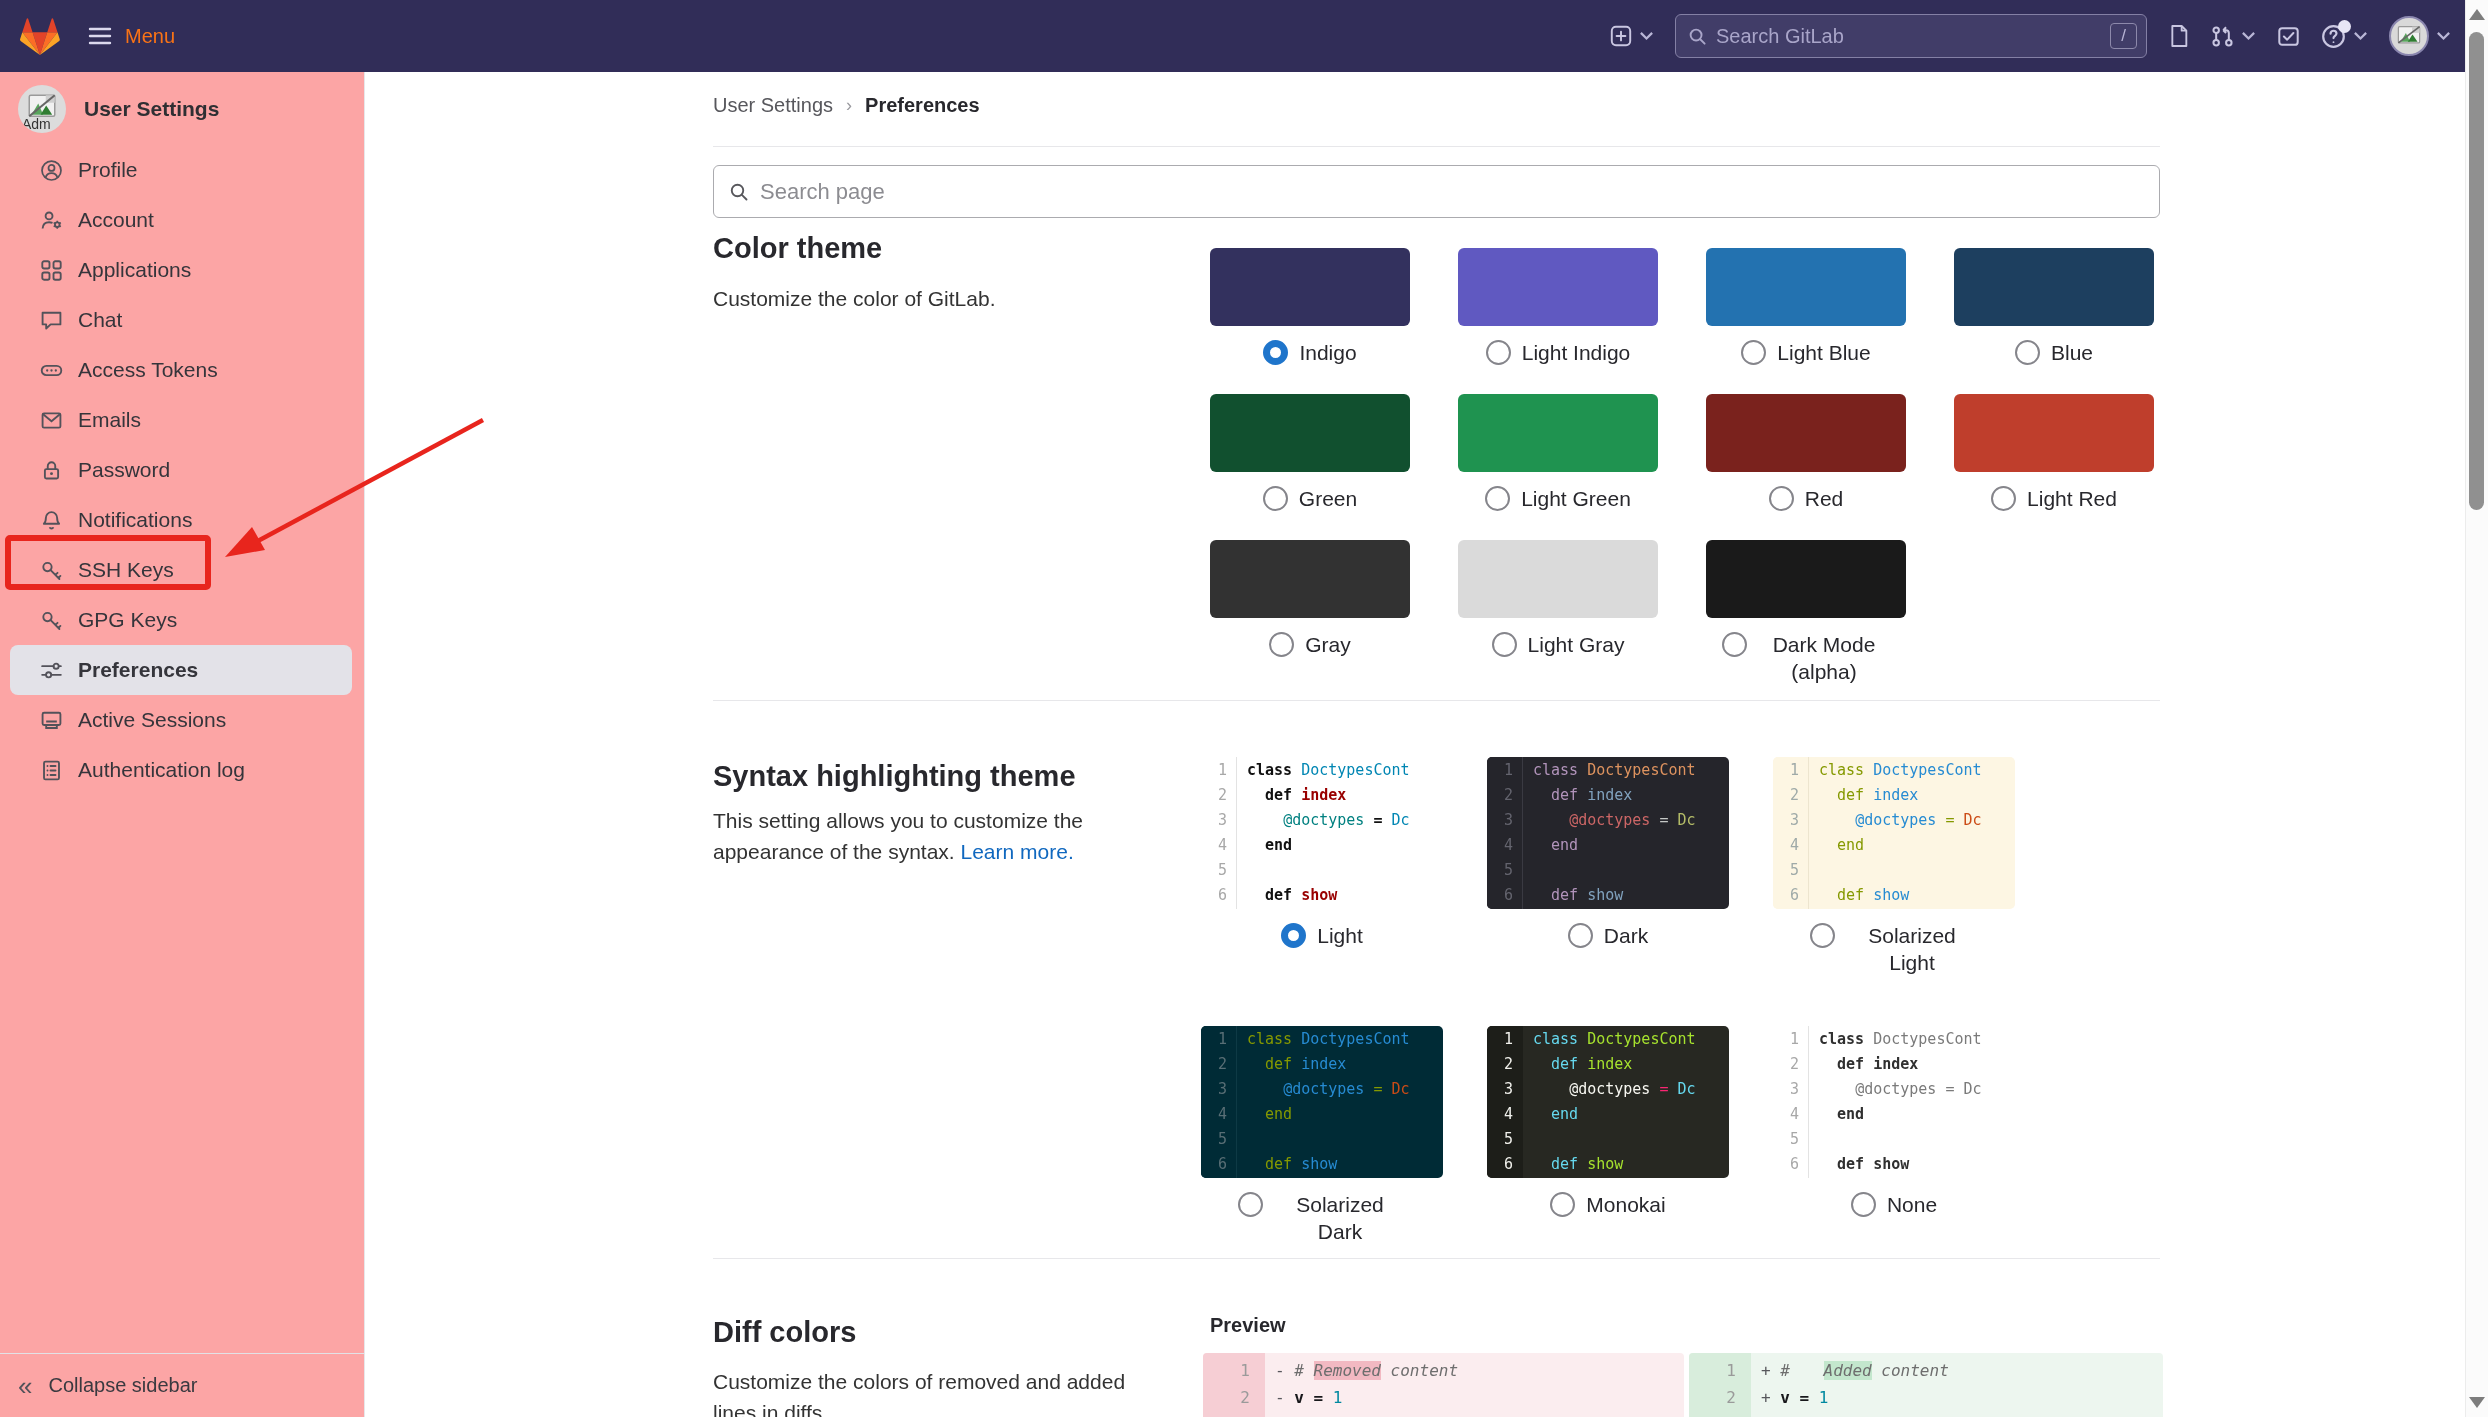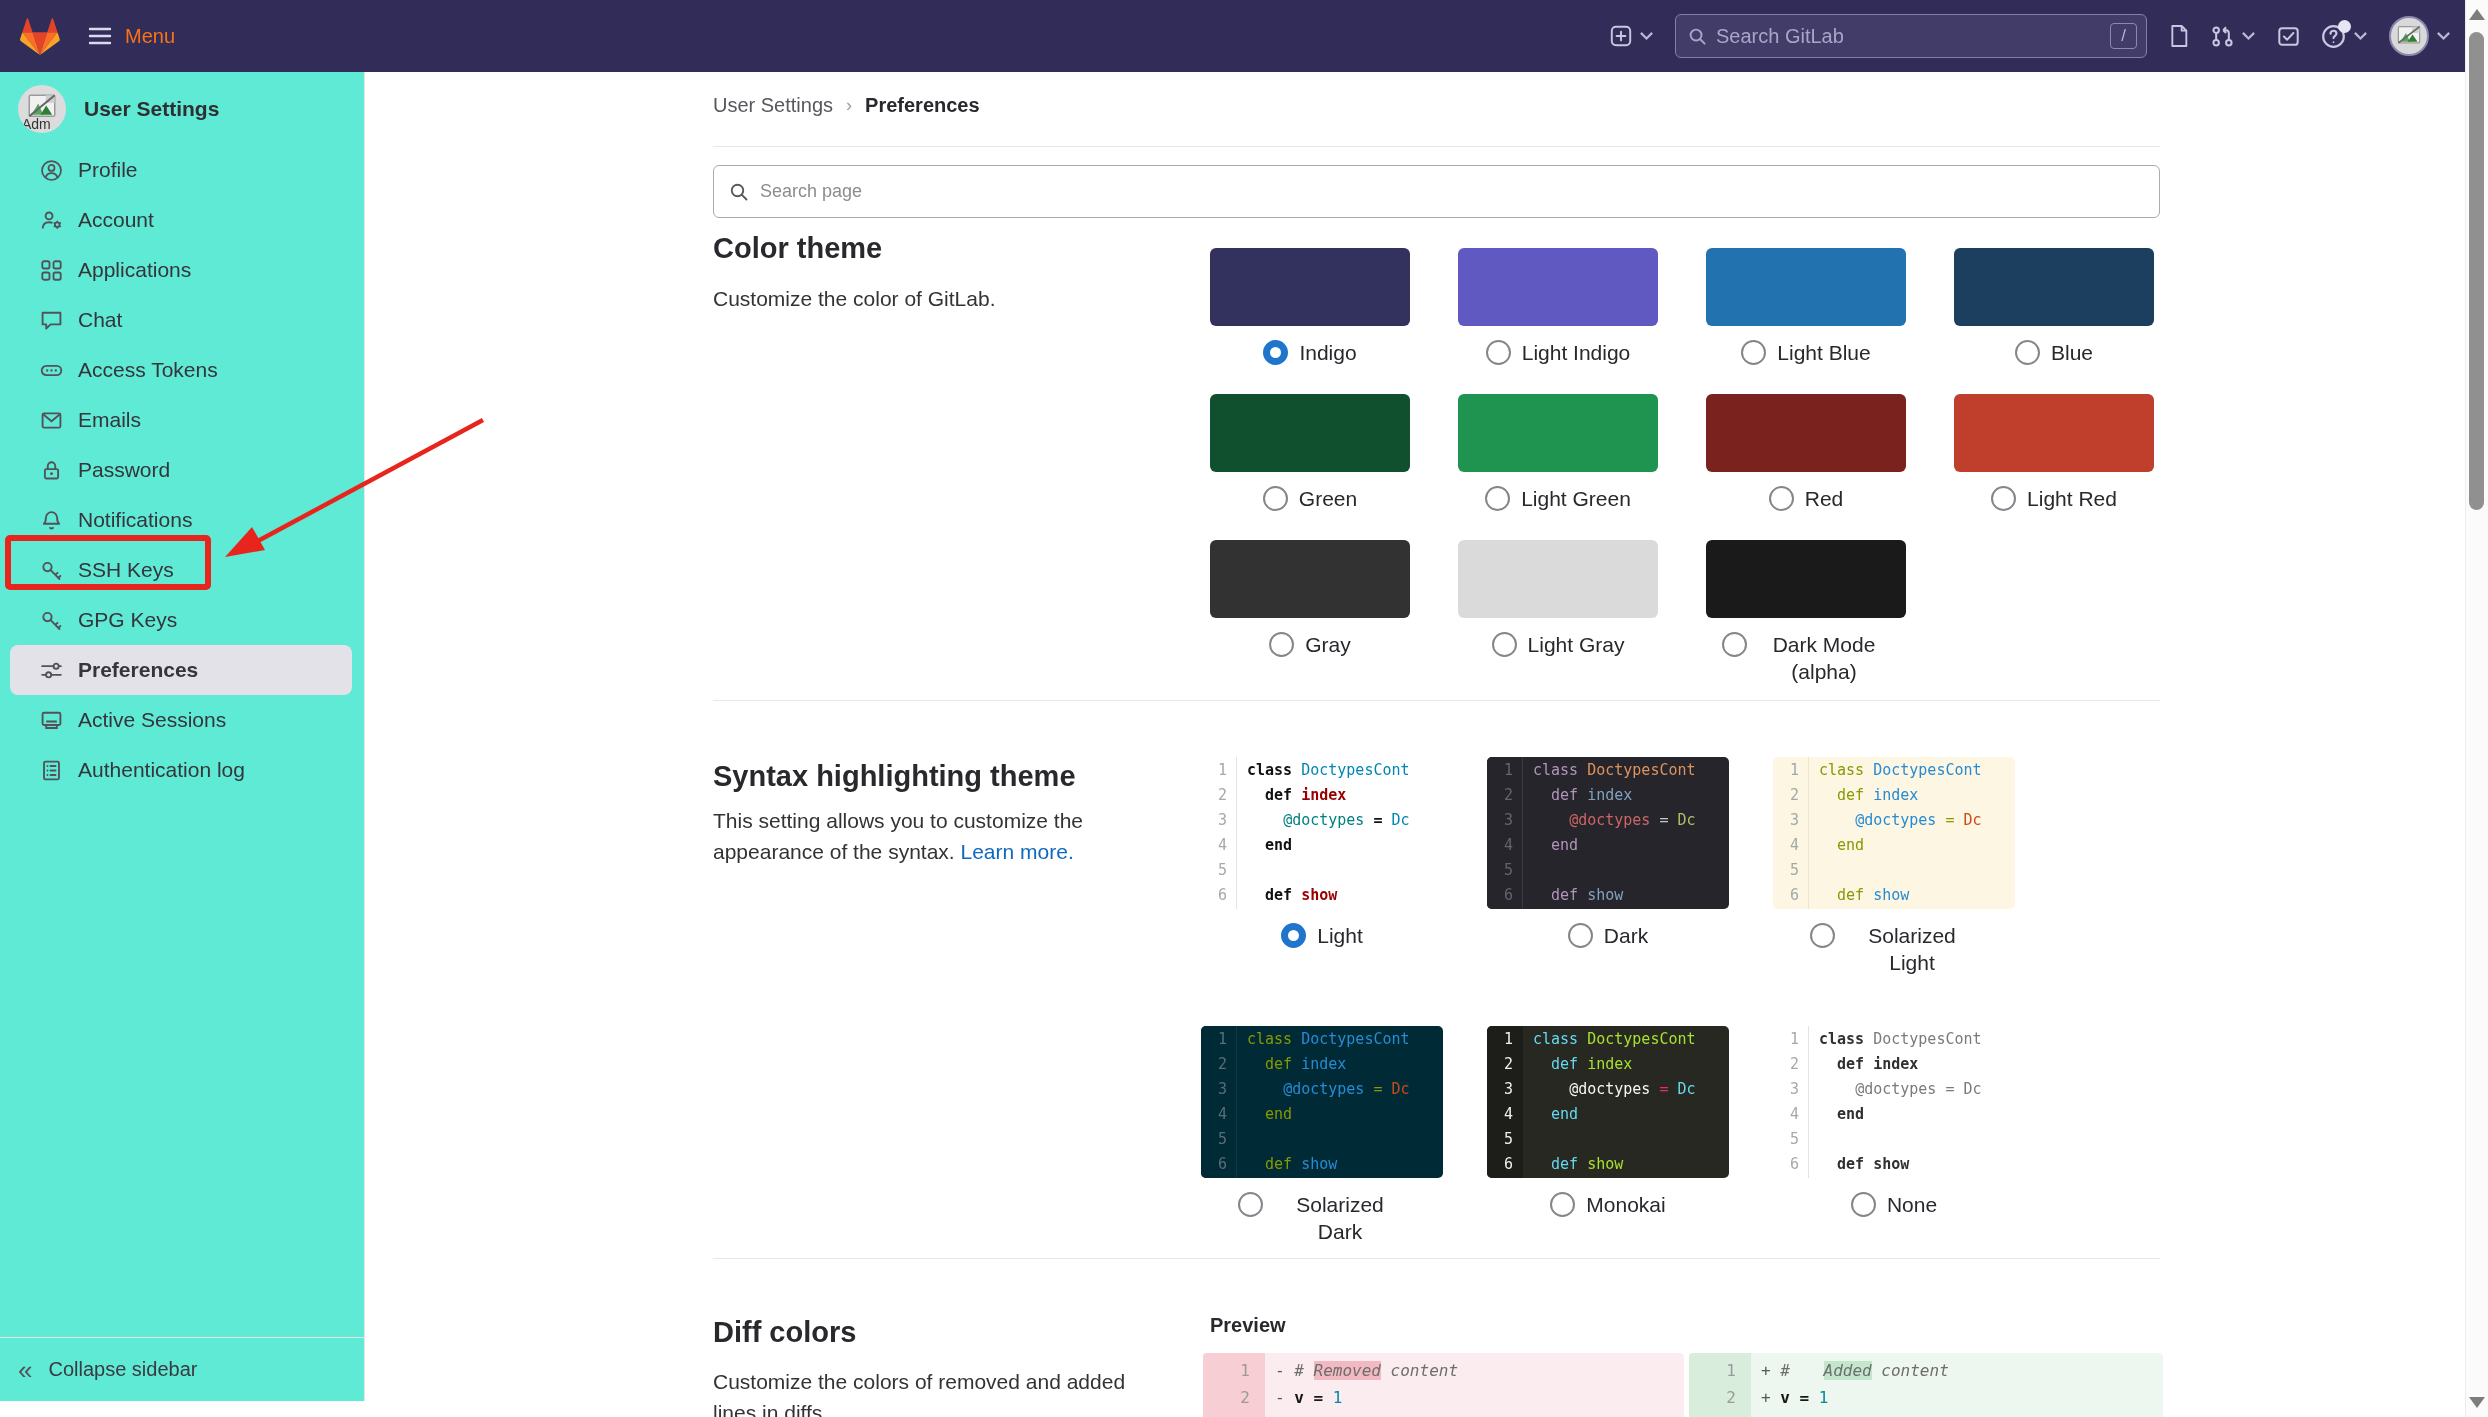--- a/index.html
+++ b/index.html
@@ -18,21 +18,21 @@
   .nav-search{width:472px;height:44px;background:#413d68;border:1px solid #8480a5;border-radius:6px;display:flex;align-items:center;gap:9px;padding:0 9px 0 12px}
   .nav-search svg{flex:none}
   .nav-search input{flex:1;background:transparent;border:0;outline:0;color:#ece9f7;font-size:20px;min-width:0;font-family:"Liberation Sans",sans-serif}
   .nav-search input::placeholder{color:#a9a5c9}
   .kbd{border:1px solid #8d89ab;color:#b7b3d4;border-radius:4px;padding:2px 10px;font-size:17px}
   .help-wrap{position:relative}
   .dot-badge{position:absolute;top:-4px;right:-5px;width:13px;height:13px;border-radius:50%;background:#e7e5f5}
   .nav-avatar{width:40px;height:40px;border-radius:50%;background:#d9d9d9;border:2px solid #8a86ae;overflow:hidden;display:flex;align-items:center;justify-content:center}
 
   
-  .sidebar{position:absolute;left:0;top:72px;width:365px;bottom:16px;background:#5eead4;border-right:1px solid #e7e7ea}
+  .sidebar{position:absolute;left:0;top:72px;width:365px;bottom:0;background:#fca5a5;border-right:1px solid #e7e7ea}
   .side-header{display:flex;align-items:center;gap:18px;padding:13px 0 0 18px}
   .side-avatar{width:48px;height:48px;border-radius:50%;background:#dcdcdc;position:relative;overflow:hidden;flex:none}
   .side-avatar svg{position:absolute;left:6px;top:5px;width:36px;height:36px}
   .side-avatar .av-txt{position:absolute;left:4px;bottom:1px;font-size:14px;color:#333}
   .side-title{font-size:21px;font-weight:700;color:#2f2f33}
   .side-items{position:absolute;top:73px;left:0;right:0}
   .side-item{height:50px;display:flex;align-items:center;gap:15px;padding-left:30px;margin:0 12px 0 10px;border-radius:8px;font-size:21px;color:#35353b;cursor:pointer}
   .side-item.active{background:#e3e2e8;font-weight:600}
   .icn{width:23px;height:23px;color:#53525a;flex:none;display:flex}
   .icn svg{width:100%;height:100%}
@@ -41,21 +41,21 @@
 
   
   .content{position:absolute;left:383px;top:72px;right:23px;bottom:0;background:#fff;overflow:hidden}
   .breadcrumb{position:absolute;left:330px;top:22px;font-size:20px;color:#57575c;display:flex;gap:13px;align-items:center}
   .breadcrumb .bc-link{cursor:pointer}
   .breadcrumb .cur{color:#28282d;font-weight:600}
   .bc-sep{color:#9a9a9f;font-size:18px}
   .topline{position:absolute;left:330px;width:1447px;top:74px;border-top:1px solid #e7e7ea}
   .page-search{position:absolute;left:330px;top:93px;width:1447px;height:53px;border:1px solid #ababaf;border-radius:6px;display:flex;align-items:center;gap:11px;padding:0 15px}
   .page-search svg{flex:none;color:#57575c}
-  .page-search input{flex:1;border:0;outline:0;font-size:18px;color:#333;font-family:"Liberation Sans",sans-serif}
+  .page-search input{flex:1;border:0;outline:0;font-size:22px;color:#333;font-family:"Liberation Sans",sans-serif}
   .page-search input::placeholder{color:#8c8c91}
   .sec-title{position:absolute;left:330px;font-size:29px;font-weight:600;color:#28282d}
   .sec-desc{position:absolute;left:330px;font-size:21px;color:#333;line-height:31px}
   .sec-desc a{color:#1068bf;text-decoration:none;cursor:pointer}
   .hr{position:absolute;left:330px;width:1447px;border-top:1px solid #e7e7ea}
 
   #color-grid{position:absolute;left:827px;top:176px;display:grid;grid-template-columns:repeat(4,200px);column-gap:48px;row-gap:28px}
   .swatch{width:200px;height:78px;border-radius:6px;cursor:pointer}
   .opt-row{margin-top:13px;display:flex;align-items:flex-start;justify-content:center;gap:11px}
   .radio{width:25px;height:25px;border-radius:50%;border:2px solid #85858b;background:#fff;flex:none;margin-top:1px;cursor:pointer}

